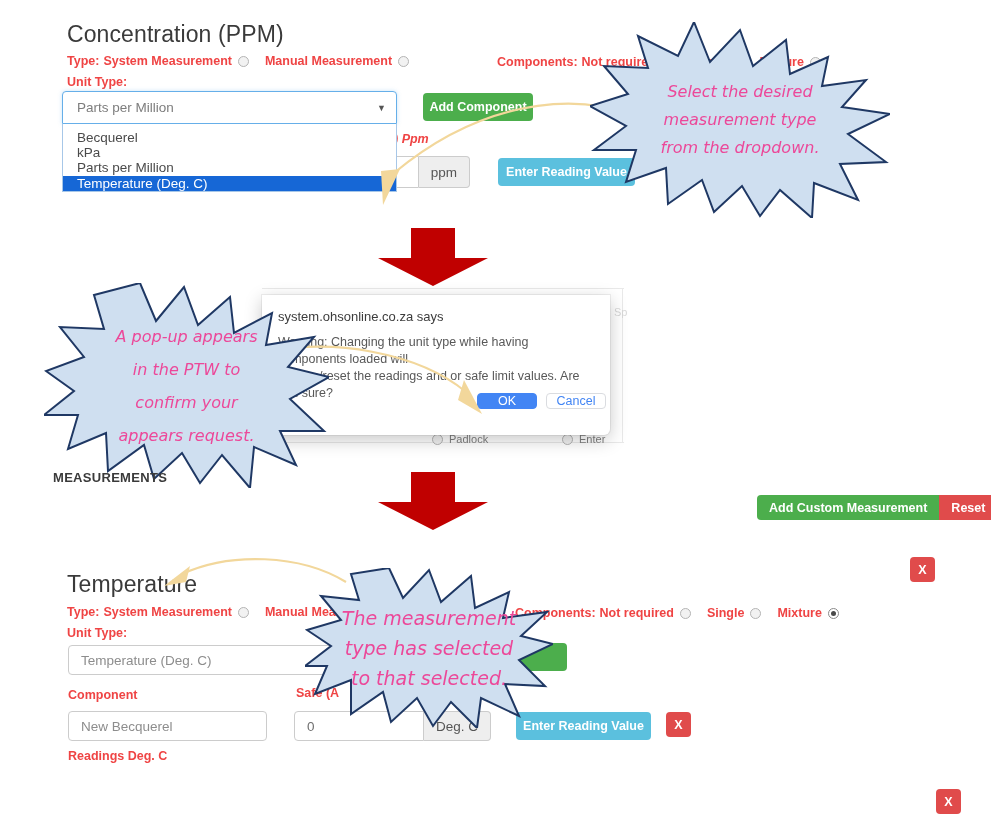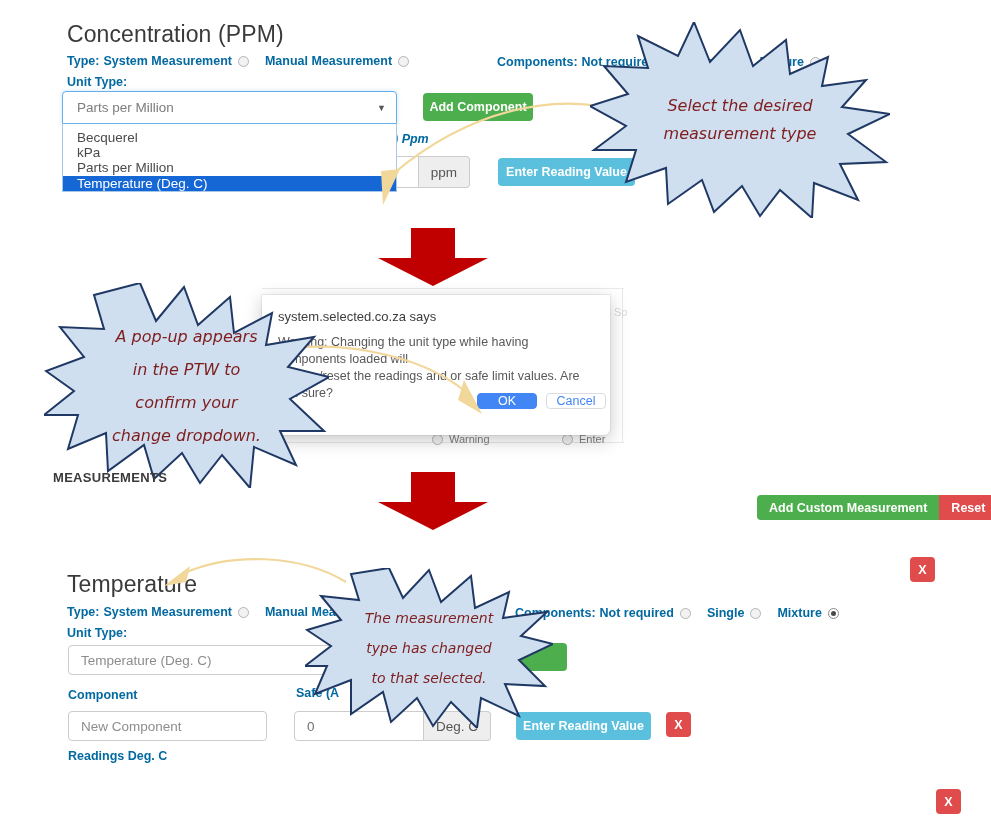--- a/index.html
+++ b/index.html
@@ -11,21 +11,21 @@
     overflow: hidden;
   }
   #root { position: relative; width: 991px; height: 831px; background: #fff; }
 
   
   .h-title {
     font-size: 23px; color: #3a3a3a; font-weight: 400;
     letter-spacing: .1px; white-space: nowrap;
   }
   .f-label {
-    font-size: 12.5px; color: #0369a1; font-weight: bold; white-space: nowrap;
+    font-size: 12.5px; color: #ef4444; font-weight: bold; white-space: nowrap;
   }
   .f-label-ital { font-style: italic; }
   .radio {
     display: inline-block; width: 11px; height: 11px; border-radius: 50%;
     border: 1px solid #b4b4b4; background: #f2f2f2; vertical-align: -1px;
     margin: 0 2px;
   }
   .radio.checked { background: #fff; border-color: #8a8a8a; position: relative; }
   .radio.checked::after {
     content: ""; position: absolute; left: 2px; top: 2px;
@@ -86,21 +86,21 @@
   .dlg-ok { background: #4285f4; color: #fff; border: 1px solid #4285f4; width: 60px; }
   .dlg-cancel { background: #fff; color: #4285f4; border: 1px solid #dadce0; width: 60px; }
 
   
   .burst { position: absolute; }
   .burst svg { display: block; width: 100%; height: 100%; }
   .burst .txt {
     position: absolute; inset: 0; display: flex; flex-direction: column;
     align-items: center; justify-content: center;
     font-family: "DejaVu Sans", sans-serif;
-    font-style: italic; color: #7f1d1d; text-align: center;
+    font-style: italic; color: #ec4899; text-align: center;
     pointer-events: none;
   }
   .burst .txt span { display: block; white-space: nowrap; }
 
   .ghost { color: #d8d8d8; font-size: 11px; }
   .faint-label { font-size: 11px; color: #808080; white-space: nowrap; }
   .faint-line { position: absolute; background: #e9e9e9; }
   .arrow-svg { position: absolute; pointer-events: none; }
 </style>
 </head>
@@ -162,44 +162,45 @@
     </svg>
   </div>
 
   <div class="burst" style="left:590px;top:22px;width:300px;height:196px;">
     <svg viewBox="0 0 300 196" preserveAspectRatio="none">
       <polygon points="104,0 120,40 150,8 163,44 196,18 200,52 238,35 232,64 276,58 252,85 300,92 258,112 296,140 250,142 268,178 224,161 222,196 190,168 170,194 152,164 124,190 112,158 78,182 76,146 36,160 46,128 4,128 36,104 0,84 38,72 14,44 58,46 48,14 88,34" fill="#cfdff0" stroke="#1f3864" stroke-width="2" stroke-linejoin="miter"></polygon>
     </svg>
     <div class="txt" style="font-size:16px;line-height:28px;">
       <span>Select the desired</span>
       <span>measurement type</span>
+      <span>from the dropdown.</span>
     </div>
   </div>
 
   <svg class="arrow-svg" style="left:378px;top:228px;width:110px;height:58px;" viewBox="0 0 110 58">
     <polygon points="33,0 77,0 77,30 110,30 55,58 0,30 33,30" fill="#c00000"></polygon>
   </svg>
 
   <div>
     <div class="faint-line" style="left:262px;top:288px;width:362px;height:1px;"></div>
     <div class="faint-line" style="left:622px;top:288px;width:1px;height:155px;"></div>
     <div class="faint-line" style="left:262px;top:442px;width:362px;height:1px;"></div>
     <div class="ghost" style="position:absolute;left:614px;top:306px;">Sp</div>
     <div style="position:absolute;left:430px;top:433px;display:flex;align-items:center;gap:4px;">
       <span class="radio"></span>
-      <span class="faint-label">Warning</span>
+      <span class="faint-label">Padlock</span>
     </div>
     <div style="position:absolute;left:560px;top:433px;display:flex;align-items:center;gap:4px;">
       <span class="radio"></span>
       <span class="faint-label">Enter</span>
     </div>
   </div>
 
   <div class="dialog" style="left:262px;top:295px;width:348px;height:140px;">
-    <div class="dlg-origin" style="position:absolute;left:16px;top:14px;">system.selected.co.za says</div>
+    <div class="dlg-origin" style="position:absolute;left:16px;top:14px;">system.ohsonline.co.za says</div>
     <div class="dlg-msg" style="position:absolute;left:16px;top:39px;width:320px;">
       <div>Warning: Changing the unit type while having components loaded will</div>
       <div>change/reset the readings and or safe limit values. Are you sure?</div>
     </div>
     <div class="dlg-btn dlg-ok" style="position:absolute;left:215px;top:98px;">OK</div>
     <div class="dlg-btn dlg-cancel" style="position:absolute;left:284px;top:98px;text-align:center;">Cancel</div>
   </div>
 
   <svg class="arrow-svg" style="left:268px;top:330px;width:230px;height:90px;" viewBox="0 0 230 90">
     <path d="M4,22 C60,8 150,22 198,62" fill="none" stroke="#f2d79b" stroke-width="2.2"></path>
@@ -207,21 +208,21 @@
   </svg>
 
   <div class="burst" style="left:44px;top:283px;width:285px;height:205px;">
     <svg viewBox="0 0 285 205" preserveAspectRatio="none">
       <polygon points="96,0 112,38 140,4 154,42 186,14 190,50 228,30 222,62 270,54 244,84 285,94 246,116 280,148 236,148 252,182 210,164 206,205 178,172 156,200 138,170 110,196 100,162 64,188 62,150 24,166 34,132 0,132 30,108 2,88 40,74 16,44 60,46 50,12" fill="#cfdff0" stroke="#1f3864" stroke-width="2" stroke-linejoin="miter"></polygon>
     </svg>
     <div class="txt" style="font-size:16px;line-height:33px;">
       <span>A pop-up appears</span>
       <span>in the PTW to</span>
       <span>confirm your</span>
-      <span>change dropdown.</span>
+      <span>appears request.</span>
     </div>
   </div>
 
   <div class="f-label" style="position:absolute;left:53px;top:470px;font-size:13px;letter-spacing:.3px;color:#3a3a3a;">MEASUREMENTS</div>
 
   <svg class="arrow-svg" style="left:378px;top:472px;width:110px;height:58px;" viewBox="0 0 110 58">
     <polygon points="33,0 77,0 77,30 110,30 55,58 0,30 33,30" fill="#c00000"></polygon>
   </svg>
 
   <div style="position:absolute;left:757px;top:495px;display:flex;">
@@ -254,21 +255,21 @@
 
     <div class="f-label" style="position:absolute;left:67px;top:626px;">Unit Type:</div>
 
     <div class="txtbox" style="position:absolute;left:68px;top:645px;width:325px;height:30px;">Temperature (Deg. C)</div>
 
     <div class="btn btn-green" style="position:absolute;left:497px;top:643px;width:70px;height:28px;"></div>
 
     <div class="f-label" style="position:absolute;left:68px;top:688px;">Component</div>
     <div class="f-label" style="position:absolute;left:296px;top:686px;">Safe (A</div>
 
-    <div class="txtbox" style="position:absolute;left:68px;top:711px;width:199px;height:30px;">New Component</div>
+    <div class="txtbox" style="position:absolute;left:68px;top:711px;width:199px;height:30px;">New Becquerel</div>
 
     <div class="input-group" style="position:absolute;left:294px;top:711px;width:197px;height:30px;">
       <div class="txtbox" style="height:30px;color:#6f6f6f;">0</div>
       <div class="addon">Deg. C</div>
     </div>
 
     <div class="btn btn-blue" style="position:absolute;left:516px;top:712px;width:135px;height:28px;">Enter Reading Value</div>
 
     <div class="btn btn-red" style="position:absolute;left:666px;top:712px;width:25px;height:25px;">X</div>
 
@@ -277,22 +278,22 @@
     <svg class="arrow-svg" style="left:160px;top:552px;width:190px;height:40px;" viewBox="0 0 190 40">
       <path d="M186,30 C140,2 70,0 22,22" fill="none" stroke="#f2d79b" stroke-width="2.2"></path>
       <path d="M4,34 L30,14 L26,30 Z" fill="#f2d79b"></path>
     </svg>
   </div>
 
   <div class="burst" style="left:305px;top:568px;width:248px;height:160px;">
     <svg viewBox="0 0 248 160" preserveAspectRatio="none">
       <polygon points="84,0 98,30 124,2 136,34 166,8 170,40 204,24 198,50 242,44 216,68 248,76 214,92 240,118 200,116 214,148 176,130 172,160 146,134 128,158 112,130 86,154 78,124 46,146 46,112 10,126 22,98 0,98 26,78 2,62 36,52 16,28 54,32 46,6" fill="#cfdff0" stroke="#1f3864" stroke-width="2" stroke-linejoin="miter"></polygon>
     </svg>
-    <div class="txt" style="font-size:14px;line-height:30px;">
+    <div class="txt" style="font-size:19px;line-height:30px;">
       <span>The measurement</span>
-      <span>type has changed</span>
+      <span>type has selected</span>
       <span>to that selected.</span>
     </div>
   </div>
 
   <div class="btn btn-red" style="position:absolute;left:936px;top:789px;width:25px;height:25px;">X</div>
 
 </div>
 
 </body></html>

